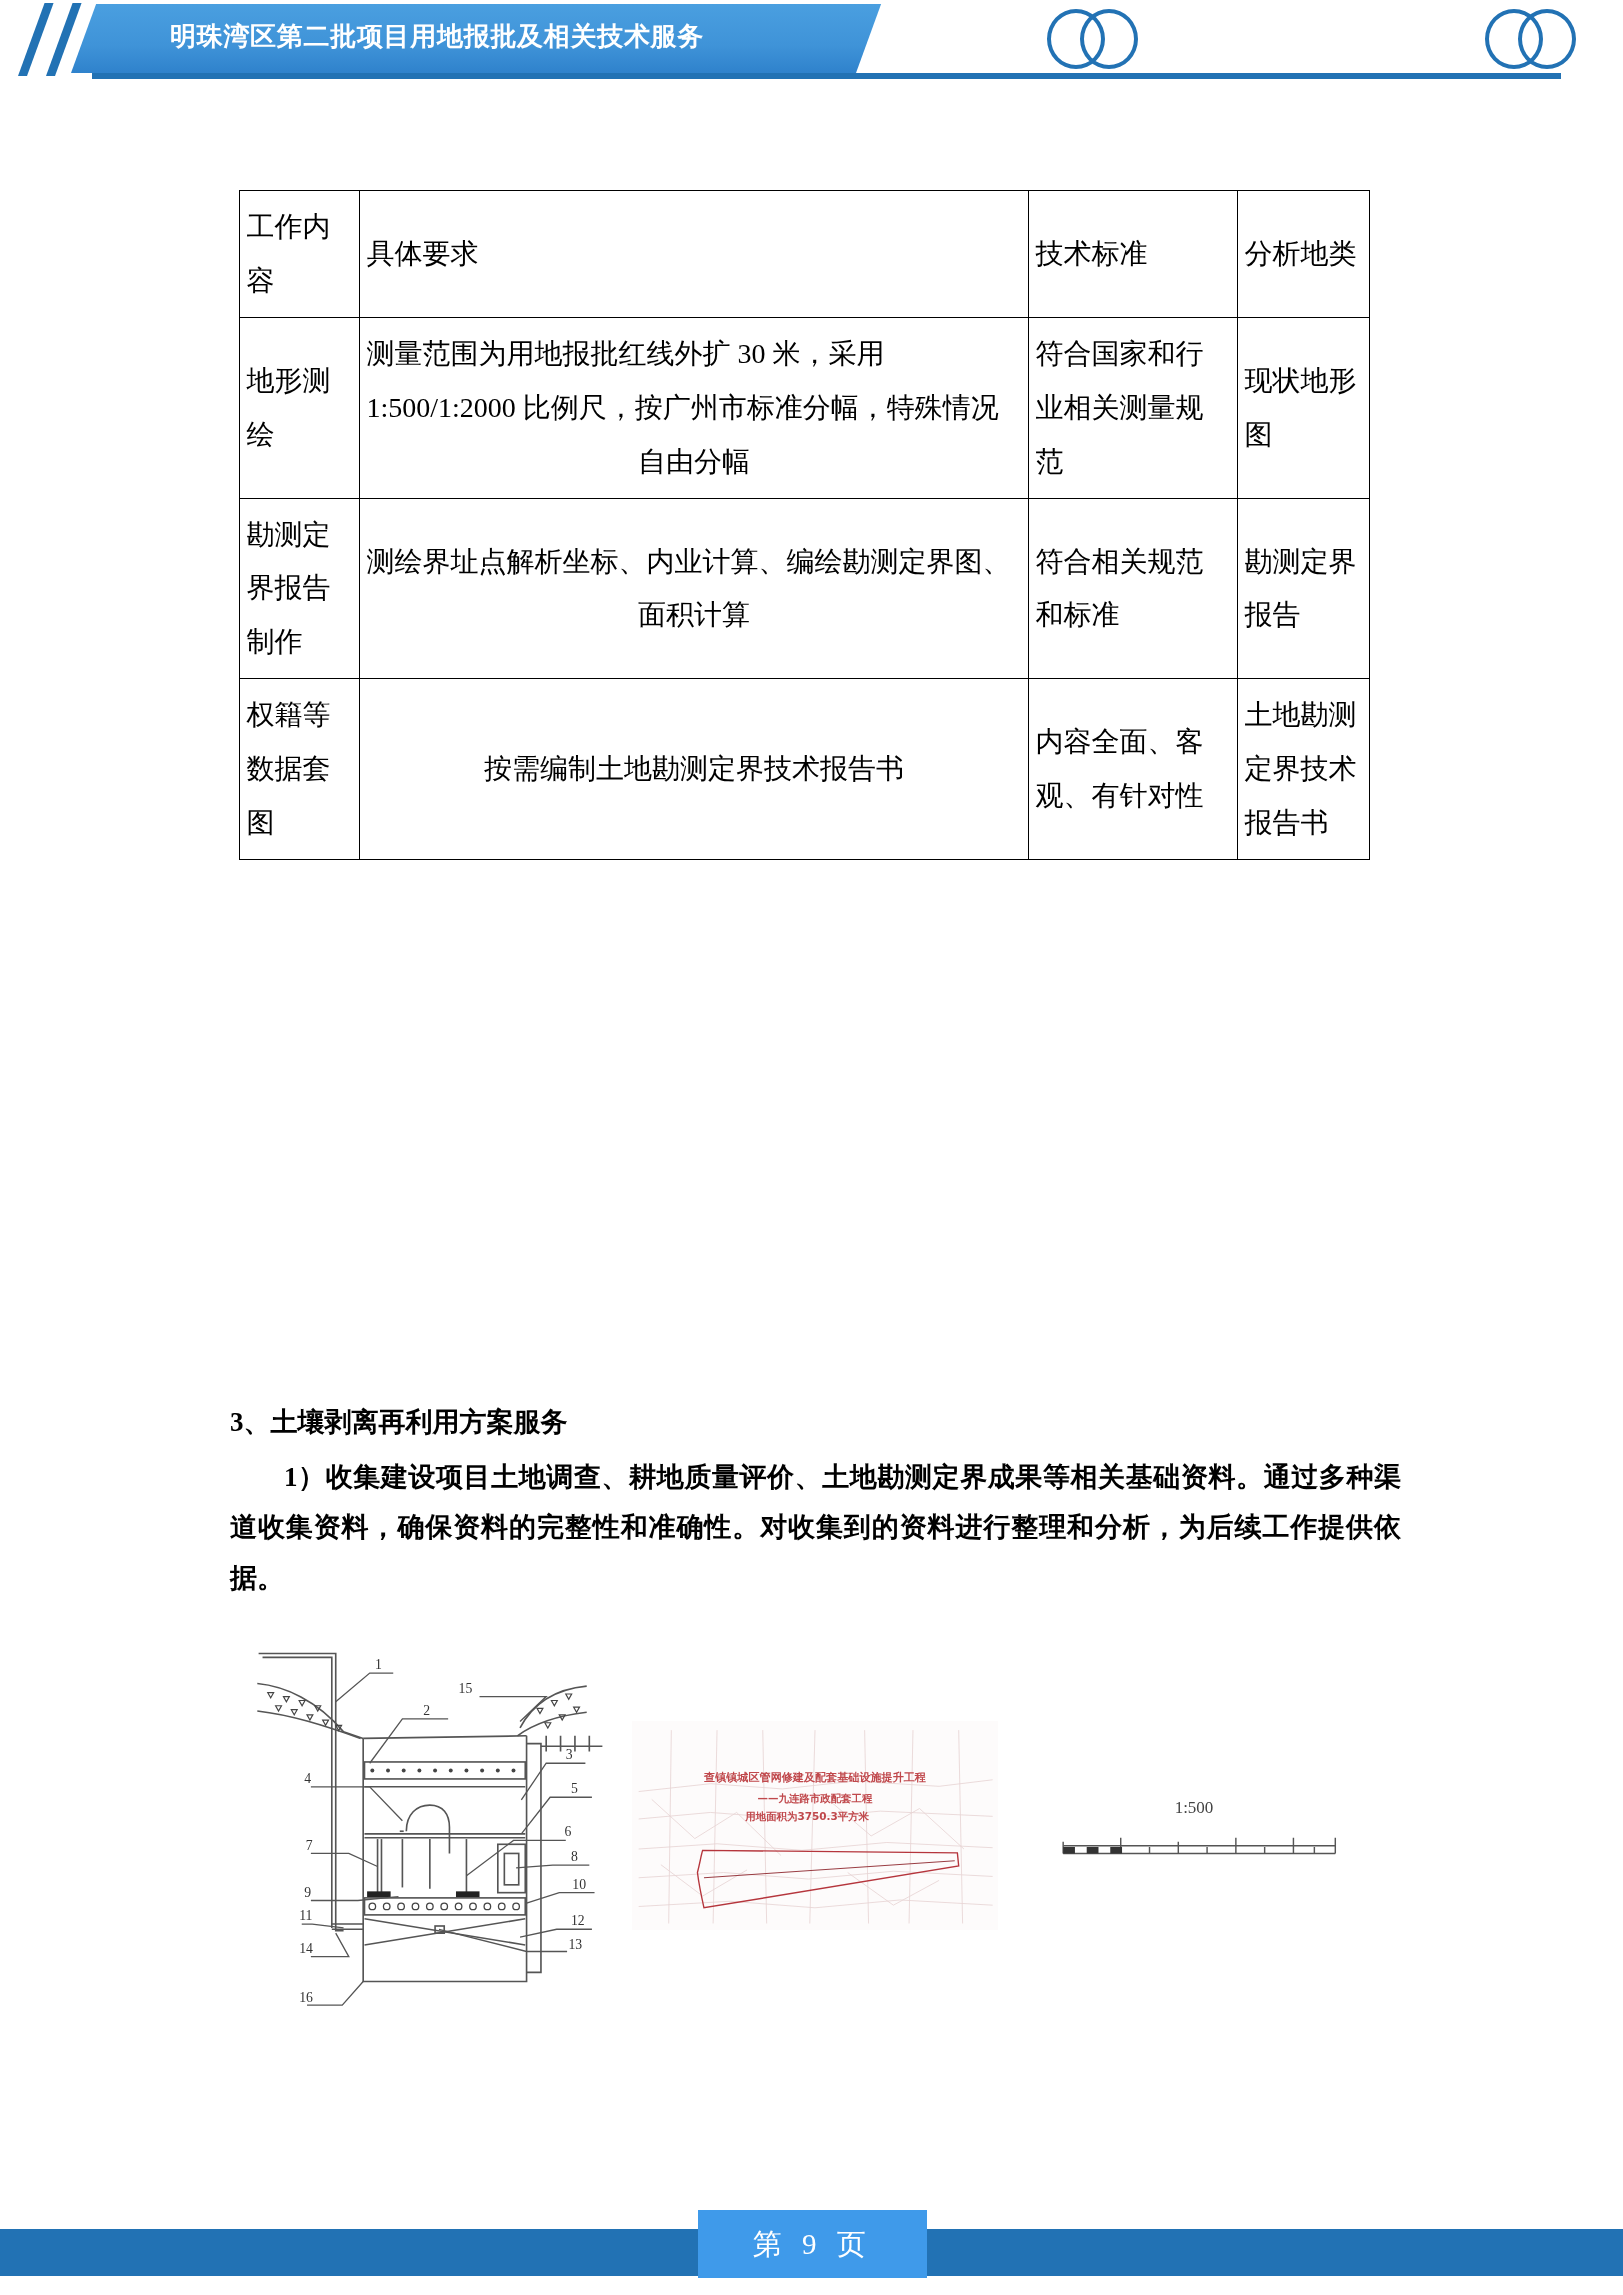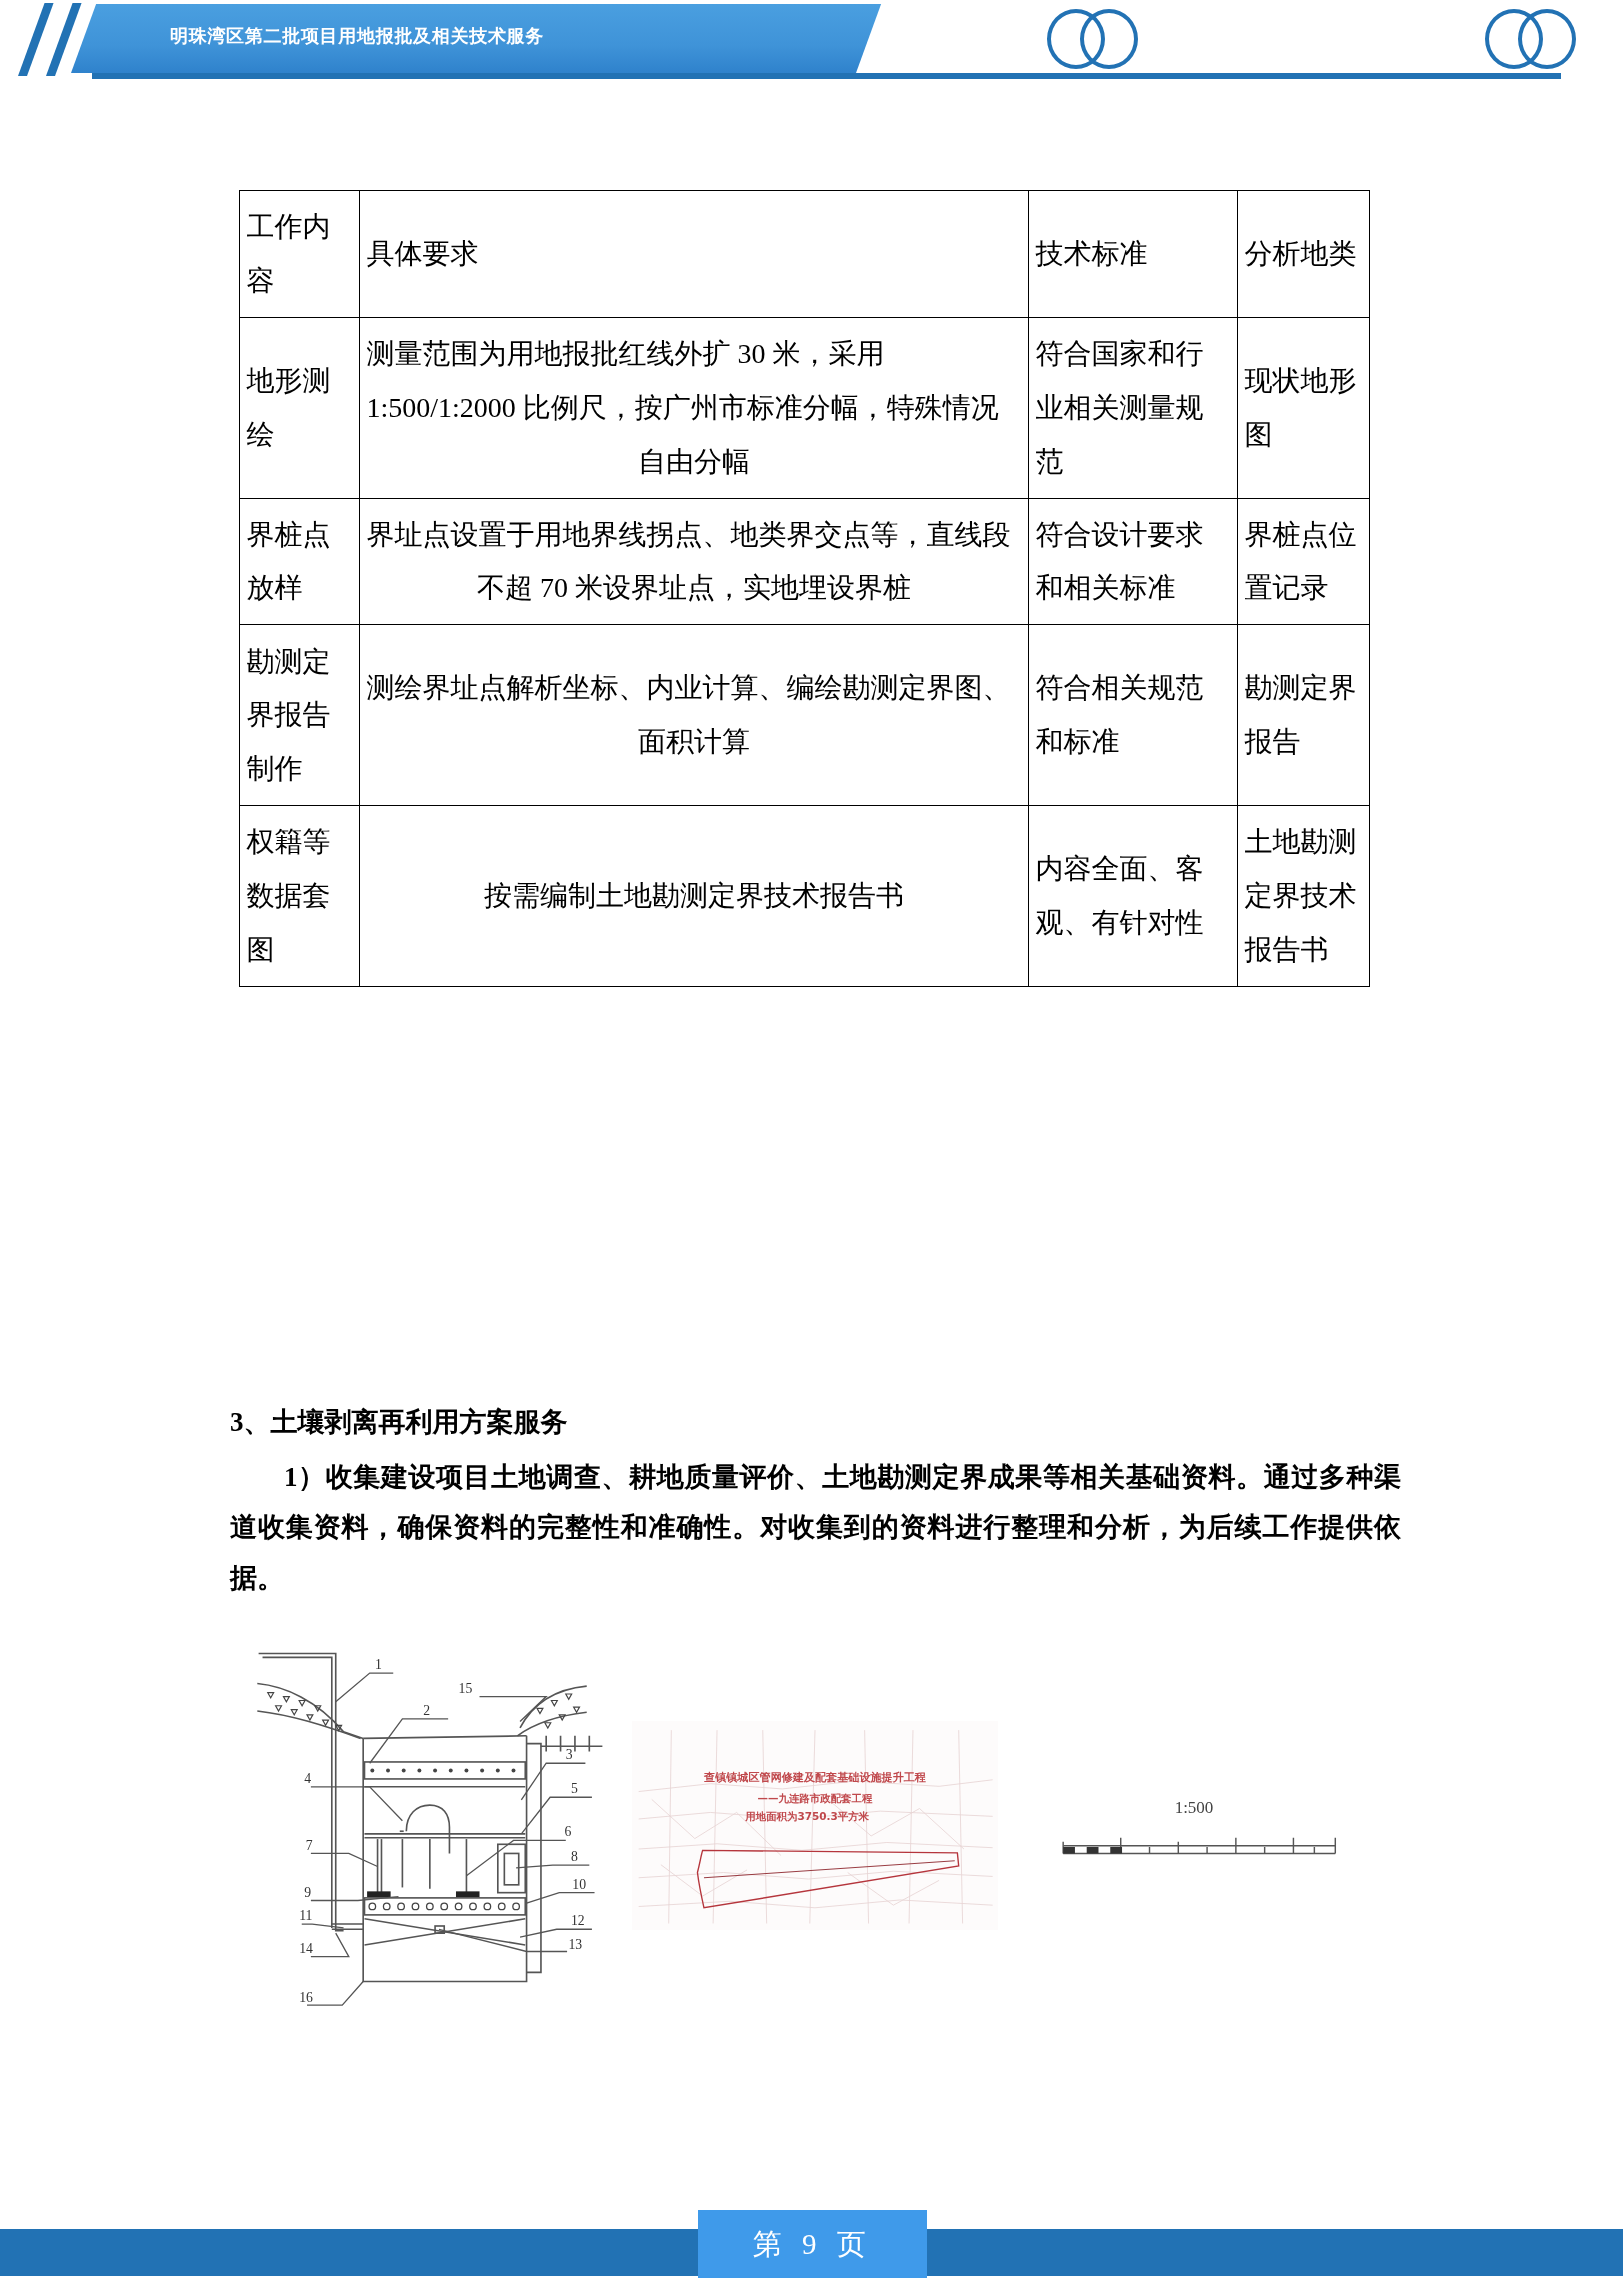--- a/index.html
+++ b/index.html
@@ -50,21 +50,21 @@
     transform: skewX(-20deg);
     transform-origin: bottom left;
   }
   .hdr-title {
     position: absolute;
     left: 170px; top: 13px;
     width: 824px;
     height: 46px;
     line-height: 46px;
     font-family: "DejaVu Sans", "Liberation Sans", sans-serif;
-    font-size: 18px;
+    font-size: 26px;
     font-weight: 700;
     color: #ffffff;
     white-space: nowrap;
     overflow: hidden;
     letter-spacing: 0.7px;
   }
   .hdr-rings {
     position: absolute;
     top: 9.2px;
     width: 98px;
@@ -235,26 +235,20 @@
           <td>技术标准</td>
           <td>分析地类</td>
         </tr>
         <tr>
           <td>地形测绘</td>
           <td class="cell-desc">测量范围为用地报批红线外扩 30 米，采用 1:500/1:2000 比例尺，按广州市标准分幅，特殊情况自由分幅</td>
           <td>符合国家和行业相关测量规范</td>
           <td>现状地形图</td>
         </tr>
         <tr>
-          <td>界桩点放样</td>
-          <td class="cell-desc">界址点设置于用地界线拐点、地类界交点等，直线段不超 70 米设界址点，实地埋设界桩</td>
-          <td>符合设计要求和相关标准</td>
-          <td>界桩点位置记录</td>
-        </tr>
-        <tr>
           <td>勘测定界报告制作</td>
           <td class="cell-desc">测绘界址点解析坐标、内业计算、编绘勘测定界图、面积计算</td>
           <td>符合相关规范和标准</td>
           <td>勘测定界报告</td>
         </tr>
         <tr>
           <td>权籍等数据套图</td>
           <td class="cell-desc">按需编制土地勘测定界技术报告书</td>
           <td>内容全面、客观、有针对性</td>
           <td>土地勘测定界技术报告书</td>

